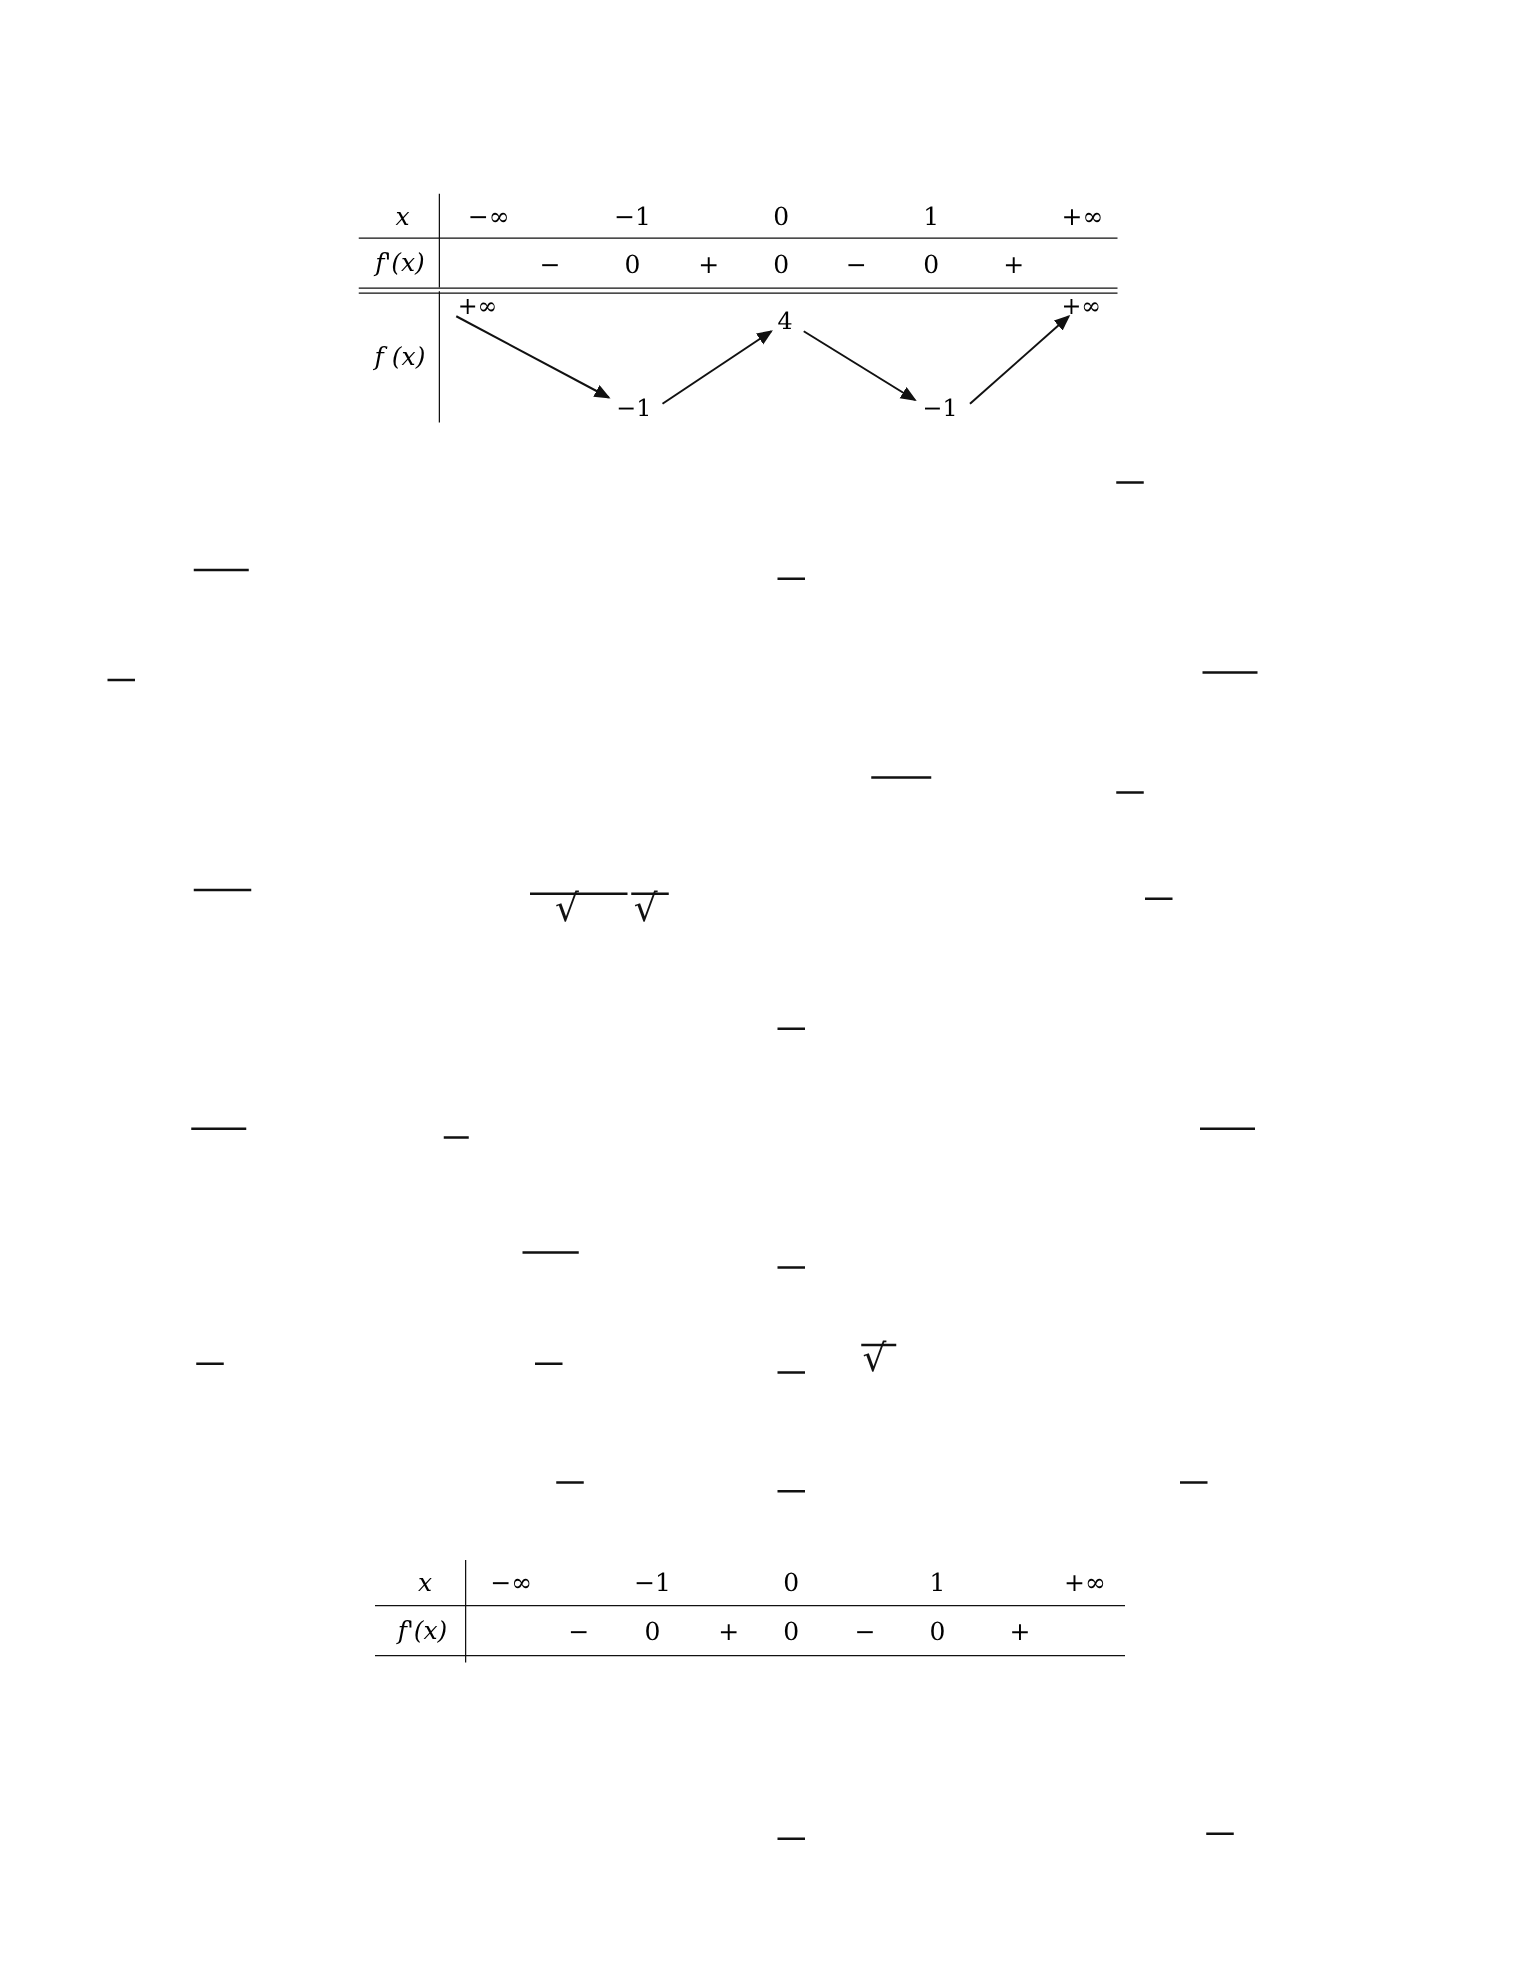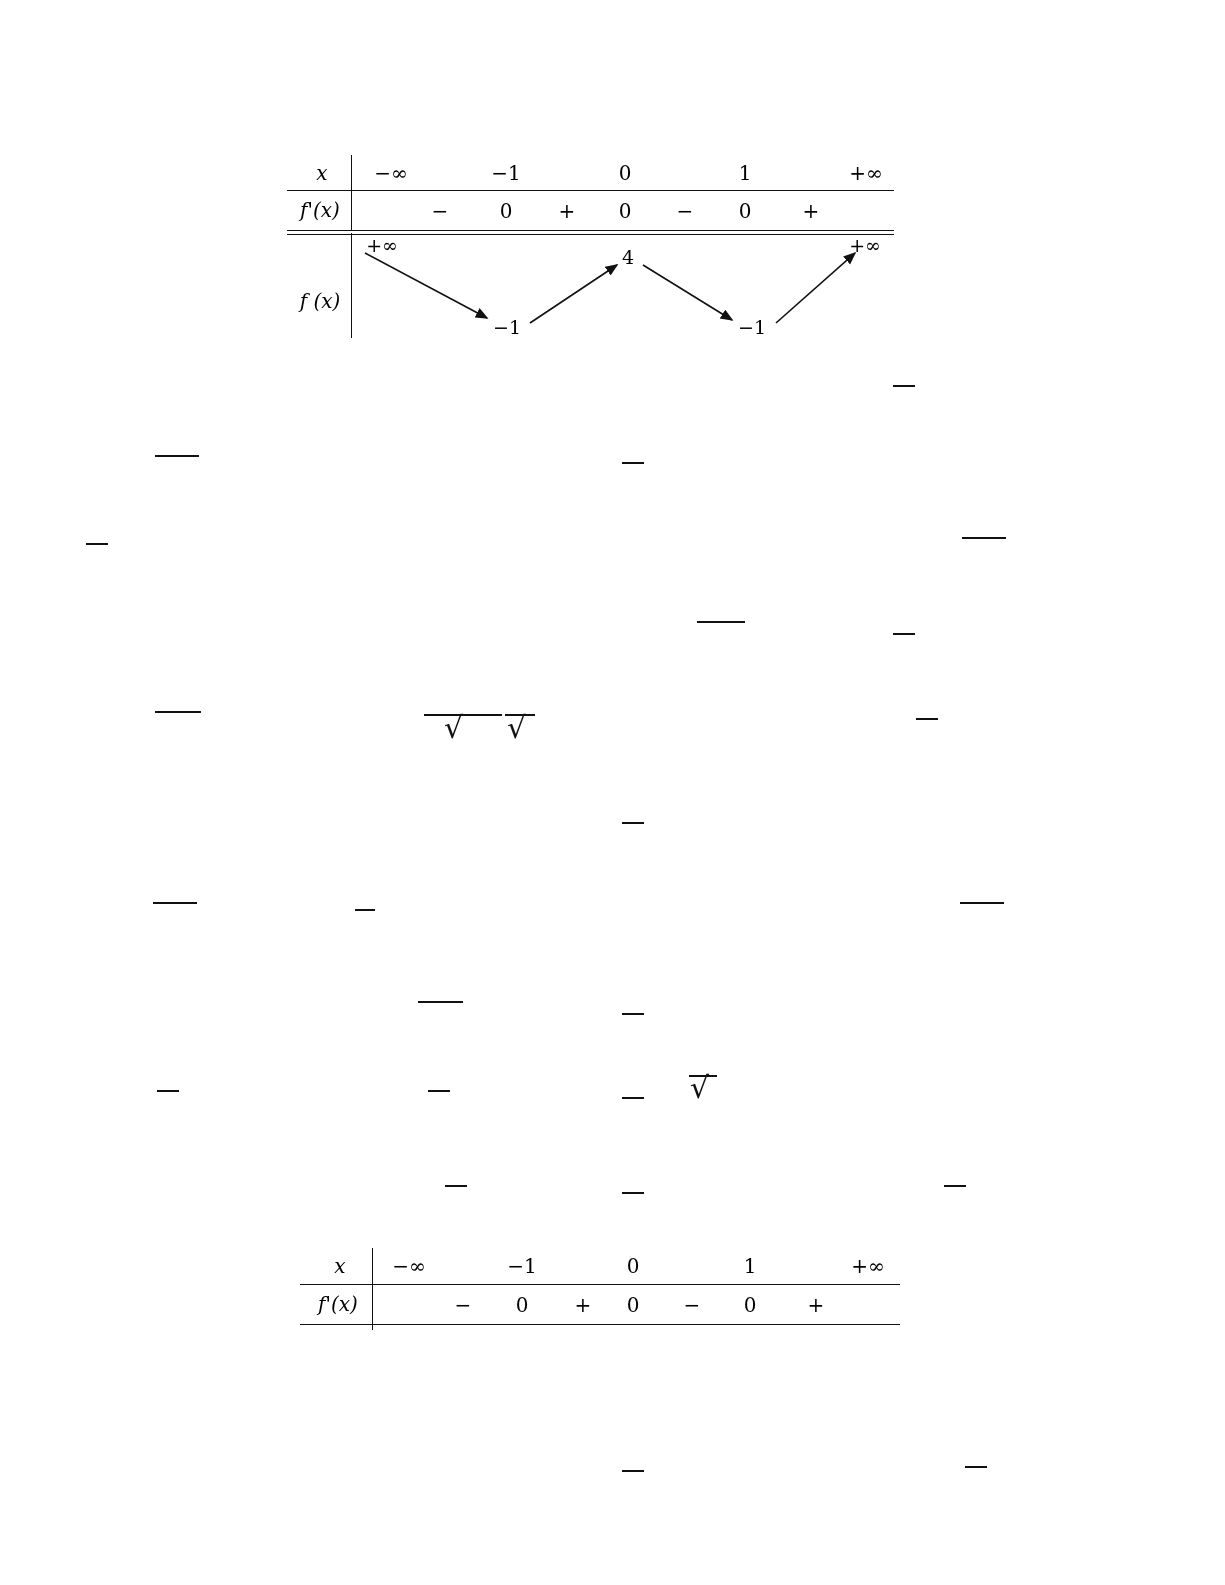--- a/index.html
+++ b/index.html
@@ -74,21 +74,21 @@
   <div class="vt-rule" style="left:0px; top:35px; width:607px;"></div>
   <div class="vt-rule" style="left:0px; top:75px; width:607px;"></div>
   <div class="vt-rule" style="left:0px; top:78.5px; width:607px;"></div>
   <div class="vt-rule" style="left:0px; top:-6px; width:0px;"></div>
 
   <div class="vt-vrule" style="left:64px; top:0px; height:75px;"></div>
   <div class="vt-vrule" style="left:64px; top:78px; height:105px;"></div>
 
   <div class="cell" style="left:35px; top:18px;">x</div>
   <div class="cell" style="left:33px; top:55px;">f'(x)</div>
-  <div class="cell" style="left:33px; top:146px;">f (x)</div>
+  <div class="cell" style="left:33px; top:130px;">f (x)</div>
 
   <div class="cell upright" style="left:104px; top:18px;">−∞</div>
   <div class="cell upright" style="left:219px; top:18px;">−1</div>
   <div class="cell upright" style="left:338px; top:18px;">0</div>
   <div class="cell upright" style="left:458px; top:18px;">1</div>
   <div class="cell upright" style="left:579px; top:18px;">+∞</div>
 
   <div class="cell upright" style="left:153px; top:56px;">−</div>
   <div class="cell upright" style="left:219px; top:56px;">0</div>
   <div class="cell upright" style="left:280px; top:56px;">+</div>

